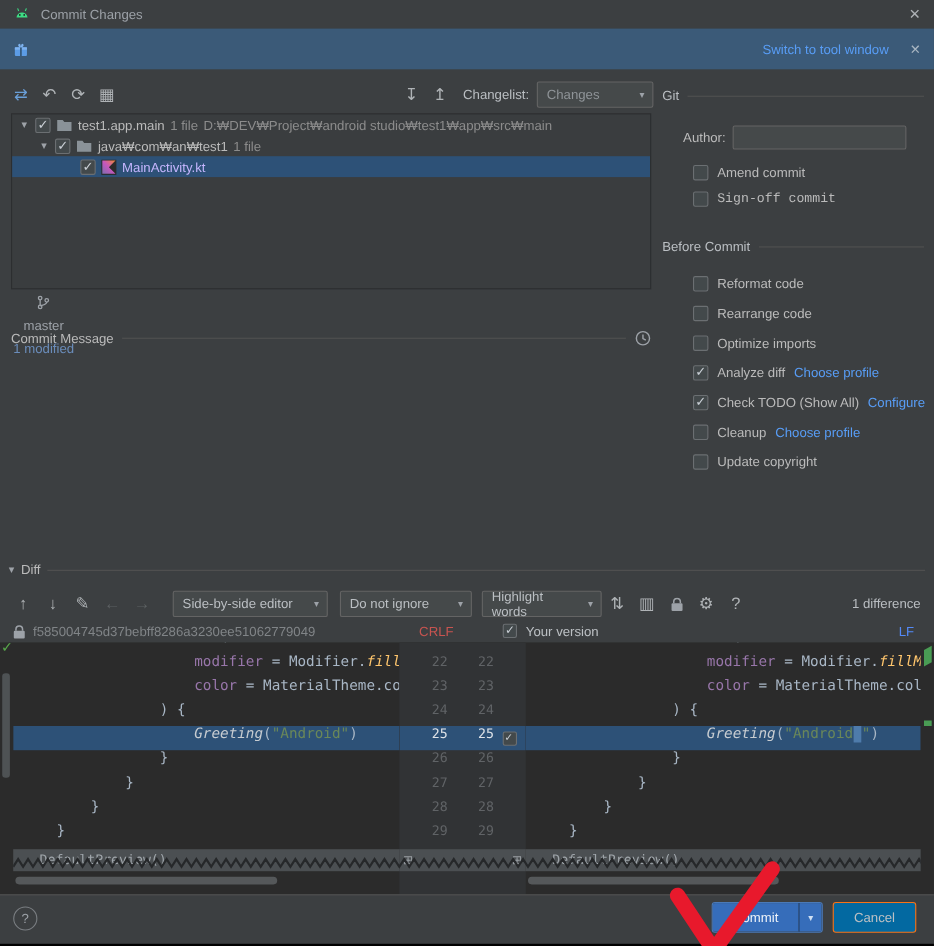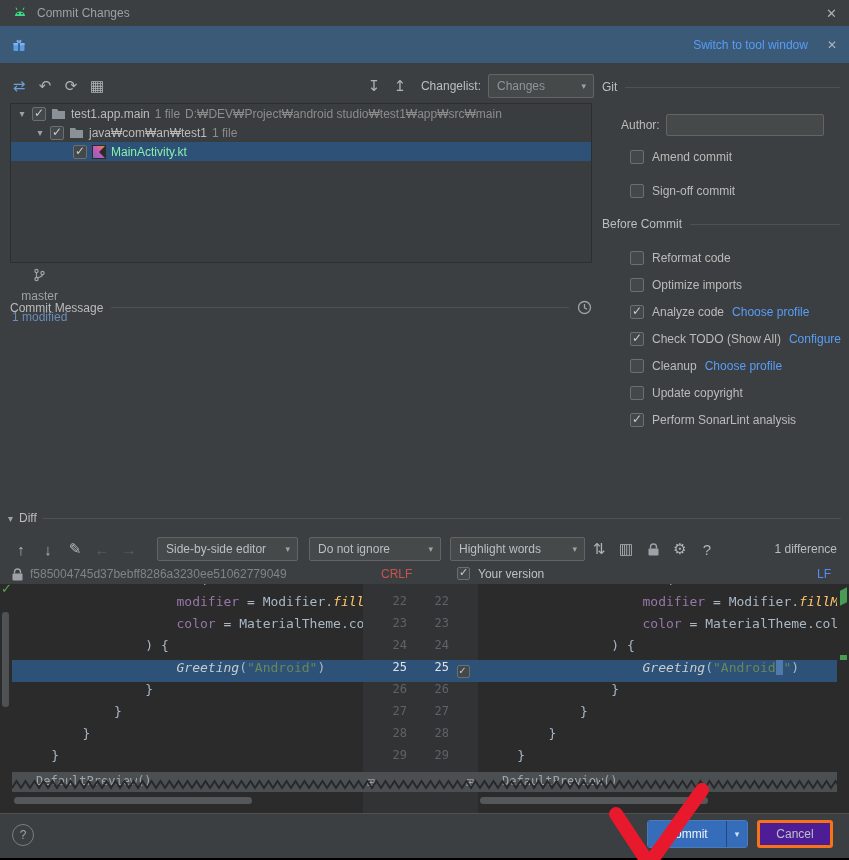--- a/index.html
+++ b/index.html
@@ -28,21 +28,21 @@
 .combo{height:24px;background:#45494a;border:1px solid #646464;border-radius:2px;display:flex;align-items:center;padding:0 7px 0 8px;gap:8px;}
 .combo .arrow{color:#9da2a8;font-size:9px;margin-left:auto;}
 #changelist-combo{width:106px;color:#8f9498;}
 
 
 #tree{position:absolute;left:10px;top:103px;width:582px;height:160px;background:#3a3d3f;border:1px solid #2c2e30;overflow:hidden;}
 .tree-row{height:19px;display:flex;align-items:center;gap:5px;white-space:nowrap;}
 .tree-row .chev{color:#9da2a8;font-size:10px;width:10px;text-align:center;}
 .tree-row .meta{color:#8c8c8c;}
 .tree-row.selected{background:#2d5177;}
-.tree-row.selected .file-label{color:#86efac;}
+.tree-row.selected .file-label{color:#c4b5fd;}
 .cb{width:14px;height:14px;background:#43494b;border:1px solid #6b6f72;border-radius:2px;position:relative;flex:none;display:inline-block;}
 .cb.checked::after{content:"✓";position:absolute;left:1px;top:-2px;font-size:12px;color:#c9cfd5;}
 .cb.small{width:13px;height:13px;}
 .cb.small.checked::after{font-size:11px;top:-2px;}
 #tree-row-1{padding-left:6px;}
 #tree-row-2{padding-left:24px;}
 #tree-row-3{padding-left:62px;}
 
 
 #branch-bar{position:absolute;left:12px;top:268px;height:18px;display:flex;align-items:center;gap:7px;flex-direction:column;}
@@ -54,32 +54,32 @@
 .sec-line{flex:1;border-top:1px solid #515151;}
 #cm-text{position:absolute;left:10px;top:317px;width:582px;height:190px;background:#2b2b2b;border:1px solid #323537;font:13px "DejaVu Sans Mono",monospace;color:#a9b7c6;padding:1px 3px;}
 #cm-text .sel{background:#214283;}
 
 
 #git-section{position:absolute;left:602px;top:80px;width:238px;display:flex;align-items:center;gap:8px;color:#bbbfc3;}
 #author-row{position:absolute;left:621px;top:114px;display:flex;align-items:center;gap:6px;}
 #author-input{width:158px;height:22px;background:#45494a;border:1px solid #646464;border-radius:2px;color:#bbbbbb;padding:0 4px;font:12px "Liberation Sans",sans-serif;}
 .cb-row{display:flex;align-items:center;gap:8px;height:18px;}
 #amend-row{position:absolute;left:630px;top:148px;}
-#signoff-row{position:absolute;left:630px;top:182px;}
+#signoff-row{position:absolute;left:630px;top:172px;font-family:Liberation Mono, monospace;}
 #before-section{position:absolute;left:602px;top:217px;width:238px;display:flex;align-items:center;gap:8px;color:#bbbfc3;}
 #options{position:absolute;left:630px;top:244px;width:219px;}
 .opt{display:flex;align-items:center;gap:8px;height:27px;white-space:nowrap;}
 
 
 #diff-header{position:absolute;left:8px;top:511px;width:833px;display:flex;align-items:center;gap:6px;}
 #diff-header .tri{color:#9da2a8;font-size:10px;}
 #diff-toolbar{position:absolute;left:8px;top:536px;width:833px;height:26px;display:flex;align-items:center;gap:1px;}
 #viewer-combo{width:141px;margin-left:14px;color:#bbbfc3;}
-#ignore-combo{width:132px;margin-left:10px;color:#bbbfc3;gap:12px;}
-#highlight-combo{width:135px;margin-left:8px;color:#bbbfc3;text-align:center;}
+#ignore-combo{width:120px;margin-left:10px;color:#bbbfc3;gap:12px;}
+#highlight-combo{width:109px;margin-left:8px;color:#bbbfc3;}
 #diff-toolbar .count{margin-left:auto;padding-right:4px;color:#b9bdc1;}
 #hash-row{position:absolute;left:0;top:565px;width:849px;height:19px;}
 #hash-row .lock{position:absolute;left:12px;top:3px;}
 #hash-row .hash{position:absolute;left:30px;top:2px;color:#808487;}
 #hash-row .crlf{position:absolute;left:381px;top:2px;color:#c75450;}
 #hash-row .yv-cb{position:absolute;left:457px;top:2px;}
 #hash-row .yv{position:absolute;left:478px;top:2px;color:#bcc0c4;}
 #hash-row .lf{position:absolute;left:817px;top:2px;color:#548af7;}
 
 
@@ -116,21 +116,21 @@
 .gmark{position:absolute;background:#499c54;}
 #gmark-1{left:840px;top:5px;width:7px;height:15px;transform:skewY(-28deg);}
 #gmark-2{left:840px;top:71px;width:7px;height:5px;}
 
 
 #footerbar{position:absolute;left:0;top:813px;width:849px;height:45px;background:#3c3f41;border-top:1px solid #515151;}
 #help-btn{position:absolute;left:12px;top:10px;width:22px;height:22px;border:1px solid #7a7e82;border-radius:50%;color:#9da2a8;display:flex;align-items:center;justify-content:center;}
 #commit-btn{position:absolute;left:647px;top:6px;height:28px;display:flex;border-radius:3px;overflow:hidden;border:1px solid #4a7ab8;}
 #commit-main{width:78px;background:#366dba;color:#eef3f9;display:flex;align-items:center;justify-content:center;}
 #commit-arrow{width:21px;background:#366dba;border-left:1px solid rgba(0,0,0,.35);color:#cfe0f4;display:flex;align-items:center;justify-content:center;font-size:9px;}
-#cancel-btn{position:absolute;left:757px;top:6px;width:76px;height:28px;background:#4c1d95;border:3px solid #f97316;border-radius:3px;color:#bcc0c4;display:flex;align-items:center;justify-content:center;}
+#cancel-btn{position:absolute;left:757px;top:6px;width:76px;height:28px;background:#0369a1;border:1px solid #f97316;border-radius:3px;color:#bcc0c4;display:flex;align-items:center;justify-content:center;}
 #bottom-edge{position:absolute;left:0;top:858px;width:849px;height:2px;background:#000;}
 #annotation{position:absolute;left:0;top:0;z-index:99;pointer-events:none;}
 svg{flex:none;}
 </style>
 </head>
 <body>
 
 <div id="win">
 
   <div id="titlebar">
@@ -250,44 +250,44 @@
     <span>Before Commit</span>
     <span class="sec-line"></span>
   </div>
   <div id="options">
       <div class="opt">
         <span class="cb"></span>
         <span>Reformat code</span>
       </div>
       <div class="opt">
         <span class="cb"></span>
+        <span>Rearrange code</span>
+      </div>
+      <div class="opt">
+        <span class="cb"></span>
         <span>Optimize imports</span>
       </div>
       <div class="opt">
         <span class="cb checked"></span>
-        <span>Analyze code</span>
+        <span>Analyze diff</span>
         <span class="link">Choose profile</span>
       </div>
       <div class="opt">
         <span class="cb checked"></span>
         <span>Check TODO (Show All)</span>
         <span class="link">Configure</span>
       </div>
       <div class="opt">
         <span class="cb"></span>
         <span>Cleanup</span>
         <span class="link">Choose profile</span>
       </div>
       <div class="opt">
         <span class="cb"></span>
         <span>Update copyright</span>
-      </div>
-      <div class="opt">
-        <span class="cb checked"></span>
-        <span>Perform SonarLint analysis</span>
       </div>
     </div>
 
   <div id="diff-header">
     <span class="tri">▾</span>
     <span>Diff</span>
     <span class="sec-line"></span>
   </div>
 
   <div id="diff-toolbar">

